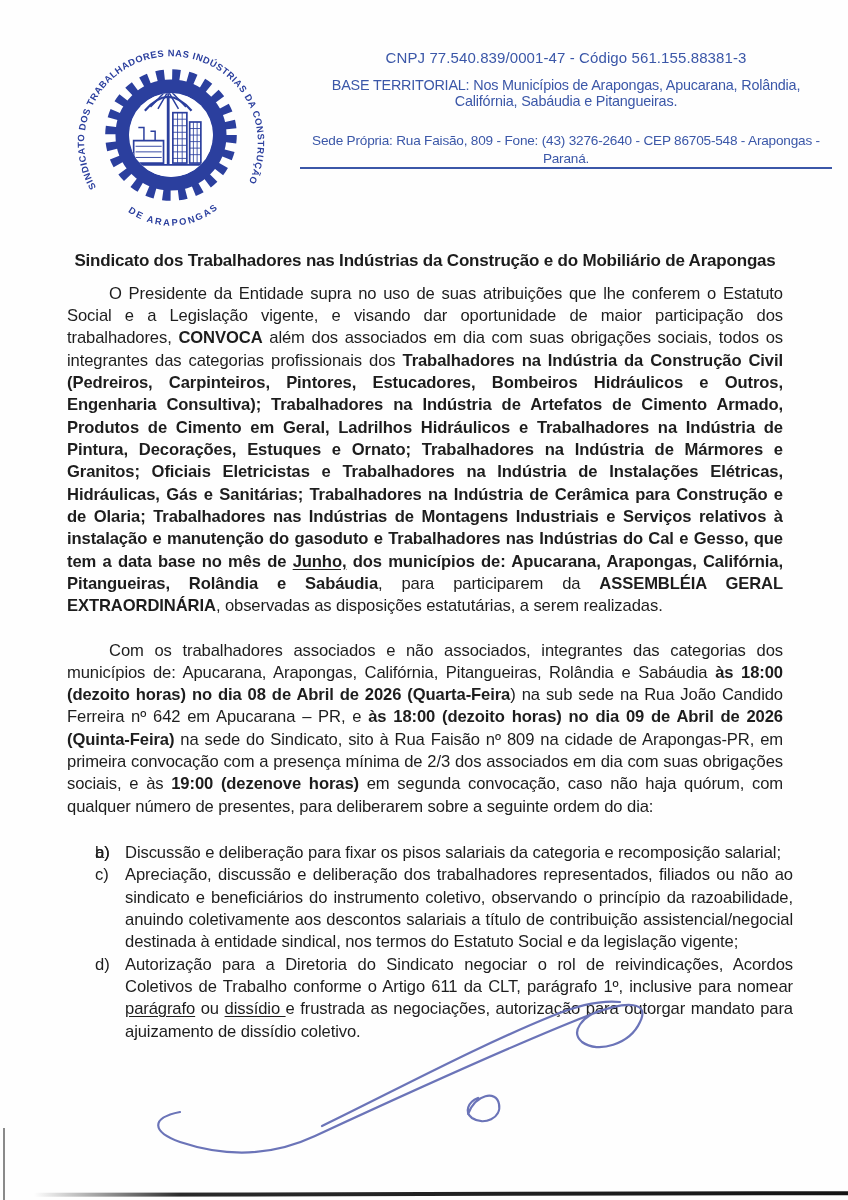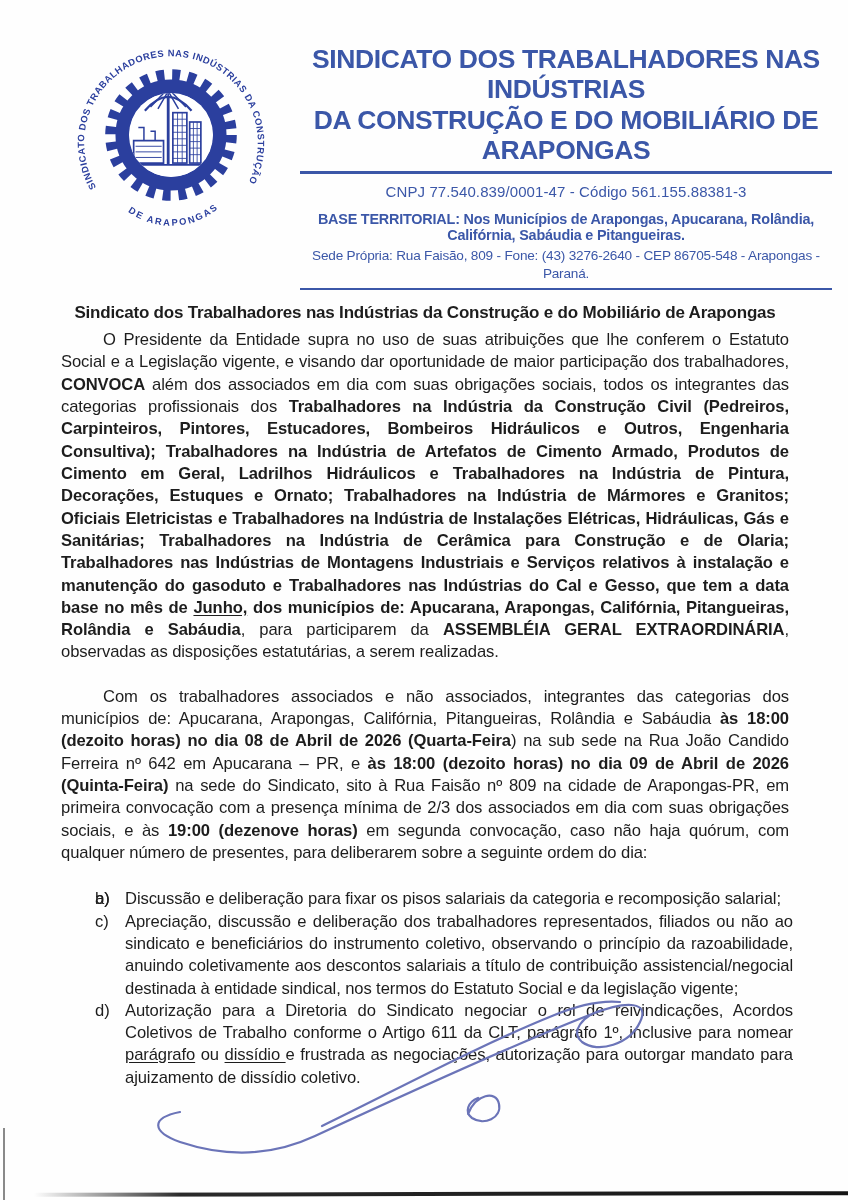--- a/index.html
+++ b/index.html
@@ -15,28 +15,28 @@
     display:flex;align-items:flex-start;
     padding:40px 12px 0 62px;gap:6px;
   }
   .logo-wrap{flex:0 0 232px;margin-top:-2px;}
   .head-right{flex:1;min-width:0;text-align:center;color:#3b57a8;padding-right:4px;}
   .head-title{
     font-weight:bold;font-size:26.5px;line-height:1.15;letter-spacing:-0.4px;
     color:#3b57a8;border-bottom:3px solid #3b57a8;padding-bottom:5px;margin-top:4px;
   }
   .head-cnpj{margin-top:9px;font-size:15px;letter-spacing:0.1px;}
-  .head-base{margin-top:11px;font-size:14.4px;letter-spacing:-0.2px;font-weight:bold;}
-  .head-addr{margin-top:4px;font-size:13.6px;line-height:1.3;letter-spacing:-0.2px;
-    border-bottom:2.5px solid #3b57a8;padding-bottom:6px;}
+  .head-base{margin-top:11px;font-size:14.4px;letter-spacing:-0.2px;}
+  .head-addr{margin-top:23px;font-size:13.6px;line-height:1.3;letter-spacing:-0.2px;
+    border-bottom:2.5px solid #3b57a8;}
   
   .doc{margin:12px 55px 0 57px;font-size:16.6px;line-height:1.345;letter-spacing:-0.1px;}
   .doc-h1{text-align:center;font-weight:bold;font-size:17px;letter-spacing:-0.2px;}
   .doc-h2{text-align:center;font-weight:bold;font-size:18.4px;letter-spacing:-0.2px;margin-top:1px;}
-  .para{text-align:justify;text-indent:42px;margin:4px;}
+  .para{text-align:justify;text-indent:42px;margin:10px;}
   .para+.para{margin-top:22px;}
   .gap-top{margin-top:22px;}
   .order-list{margin-top:24px;}
   .order-item{position:relative;padding-left:68px;text-align:justify;}
   .order-label{position:absolute;left:38px;top:0;}
   u{text-underline-offset:2px;}
   
   .scan-bottom{
     position:absolute;left:34px;right:0;bottom:4px;height:4px;
     background:linear-gradient(to right,rgba(30,30,30,0),#2a2a2a 18%,#141414);
@@ -90,24 +90,20 @@
           <path d="M 134 90 V 134 M 138 90 V 134 M 130 97 H 142 M 130 104 H 142 M 130 111 H 142 M 130 118 H 142 M 130 125 H 142" stroke-width="0.9"></path>
         </g>
 
         <text font-size="10" font-weight="700" fill="#2b3f9e" letter-spacing="2">
           <textPath href="#bottomPath" startOffset="14%">DE ARAPONGAS</textPath>
         </text>
       </svg>
     </div>
 
     <div class="head-right">
-      <div class="head-title">
-        <div>SINDICATO DOS TRABALHADORES NAS INDÚSTRIAS</div>
-        <div>DA CONSTRUÇÃO E DO MOBILIÁRIO DE ARAPONGAS</div>
-      </div>
       <div class="head-cnpj">CNPJ 77.540.839/0001-47  -  Código 561.155.88381-3</div>
       <div class="head-base">BASE TERRITORIAL: Nos Municípios de Arapongas, Apucarana, Rolândia, Califórnia, Sabáudia e Pitangueiras.</div>
       <div class="head-addr">
         <div>Sede Própria: Rua Faisão, 809 - Fone: (43) 3276-2640 - CEP 86705-548 - Arapongas - Paraná.</div>
       </div>
     </div>
   </div>
 
   <div class="doc">
     <div class="doc-h1">Sindicato dos Trabalhadores nas Indústrias da Construção e do Mobiliário de Arapongas</div>

